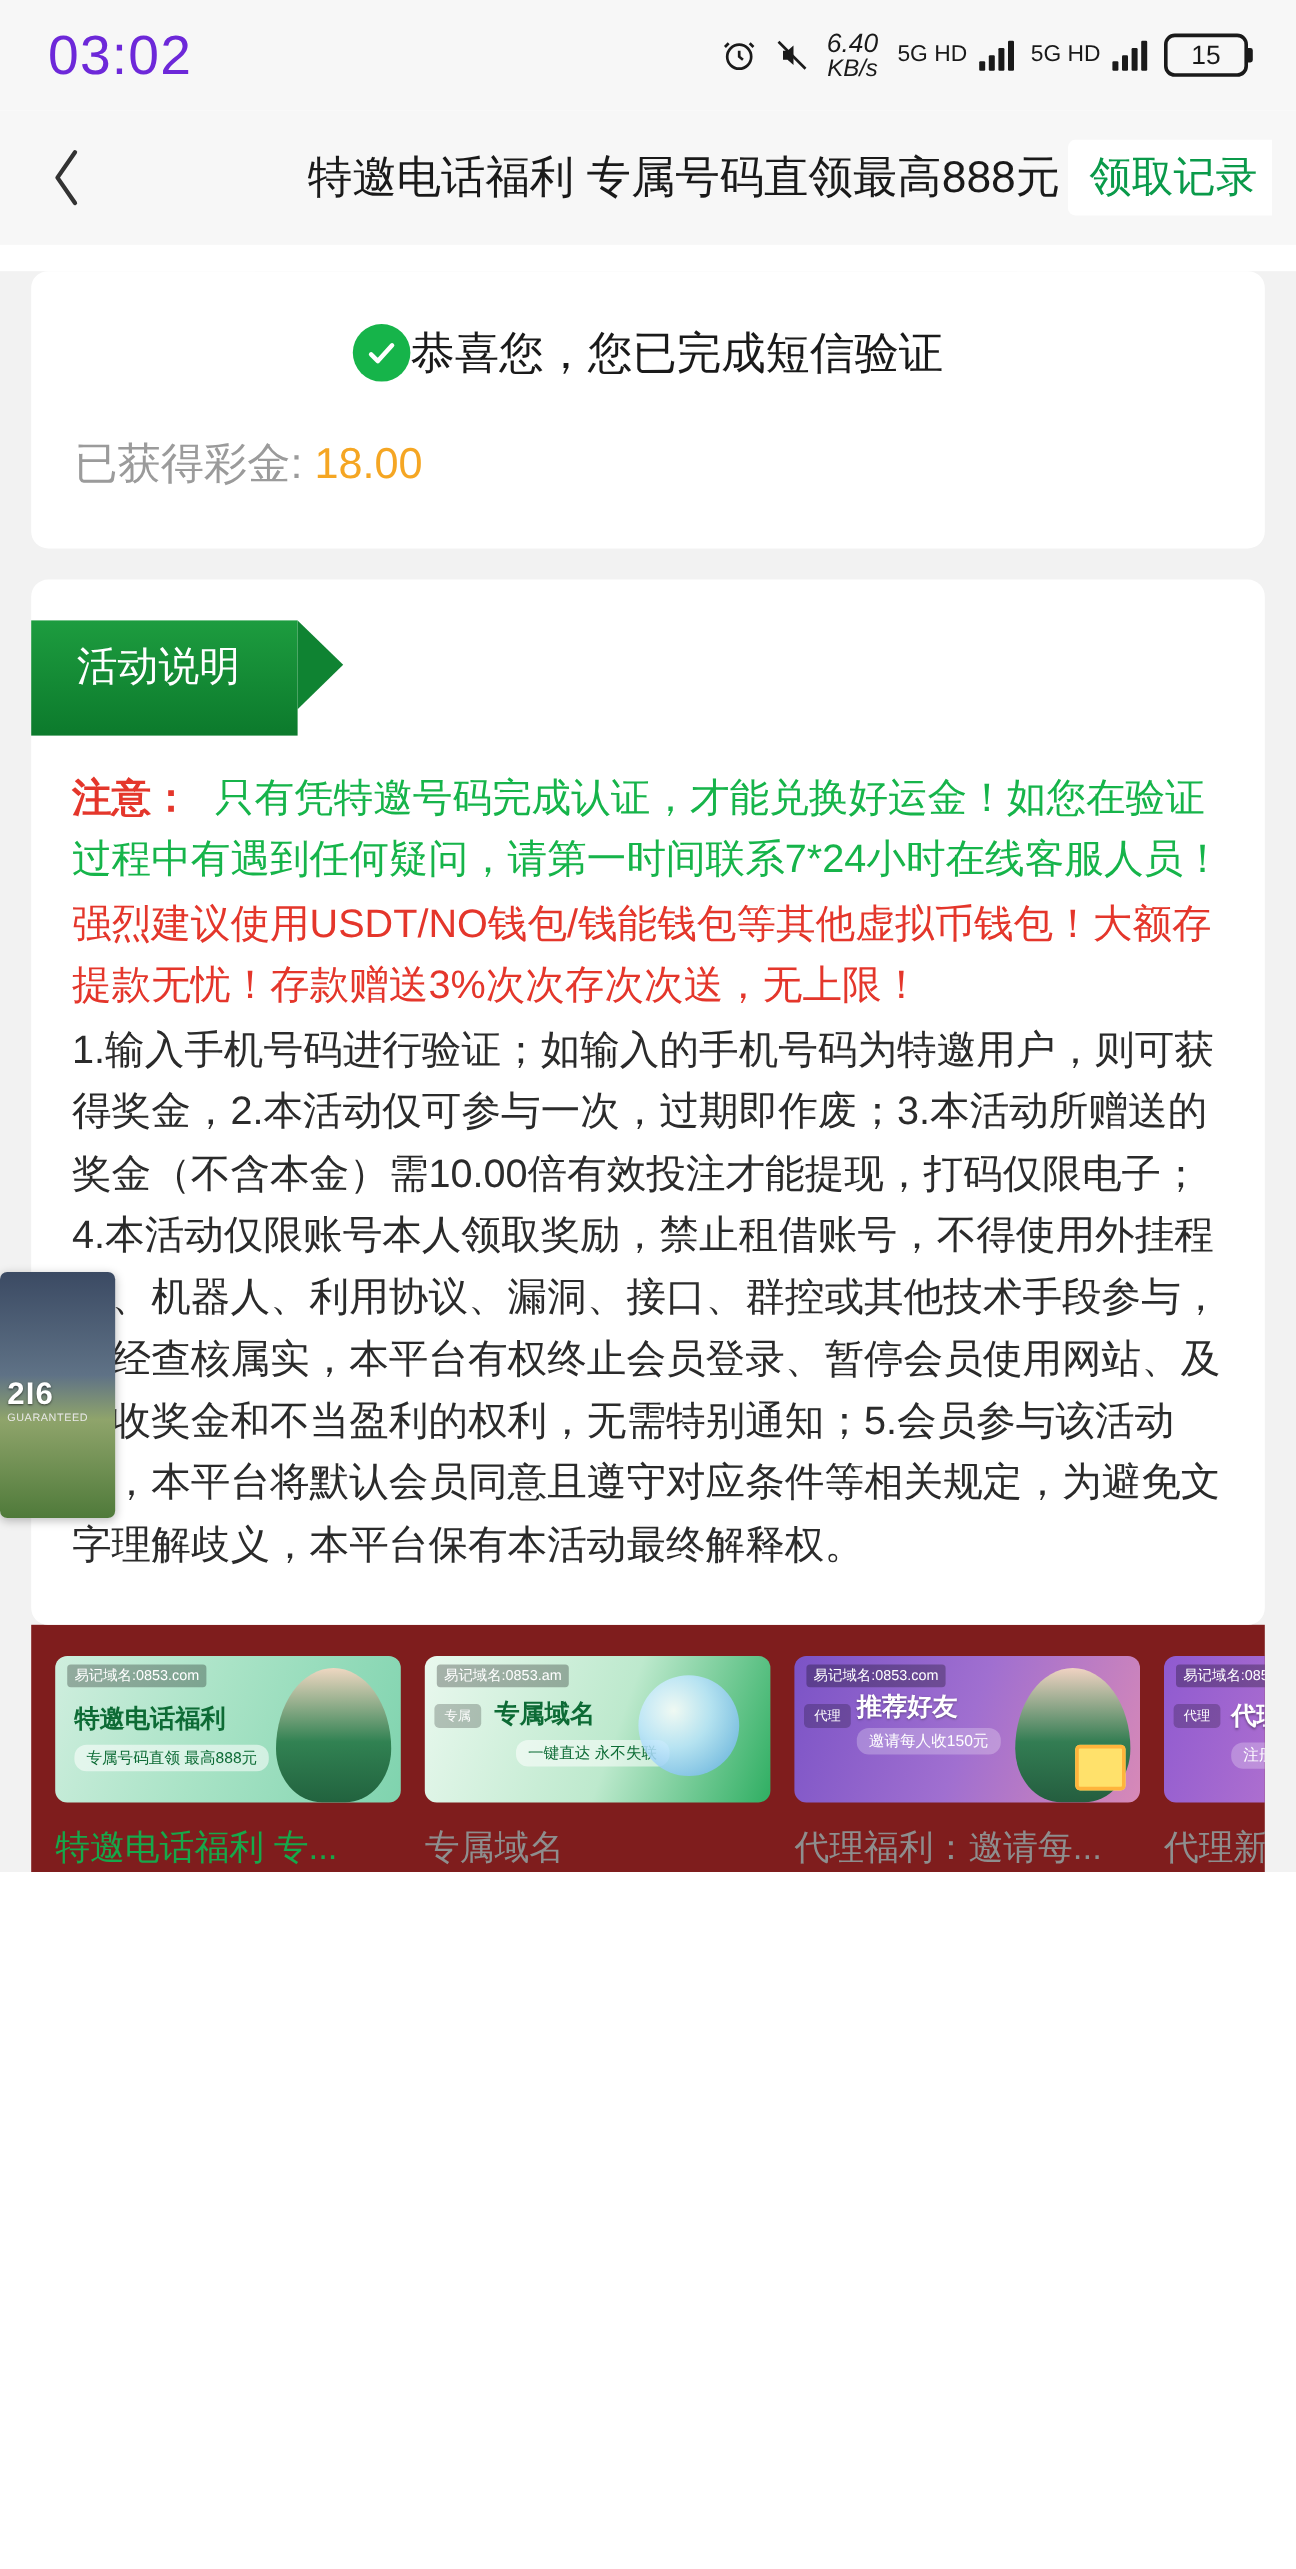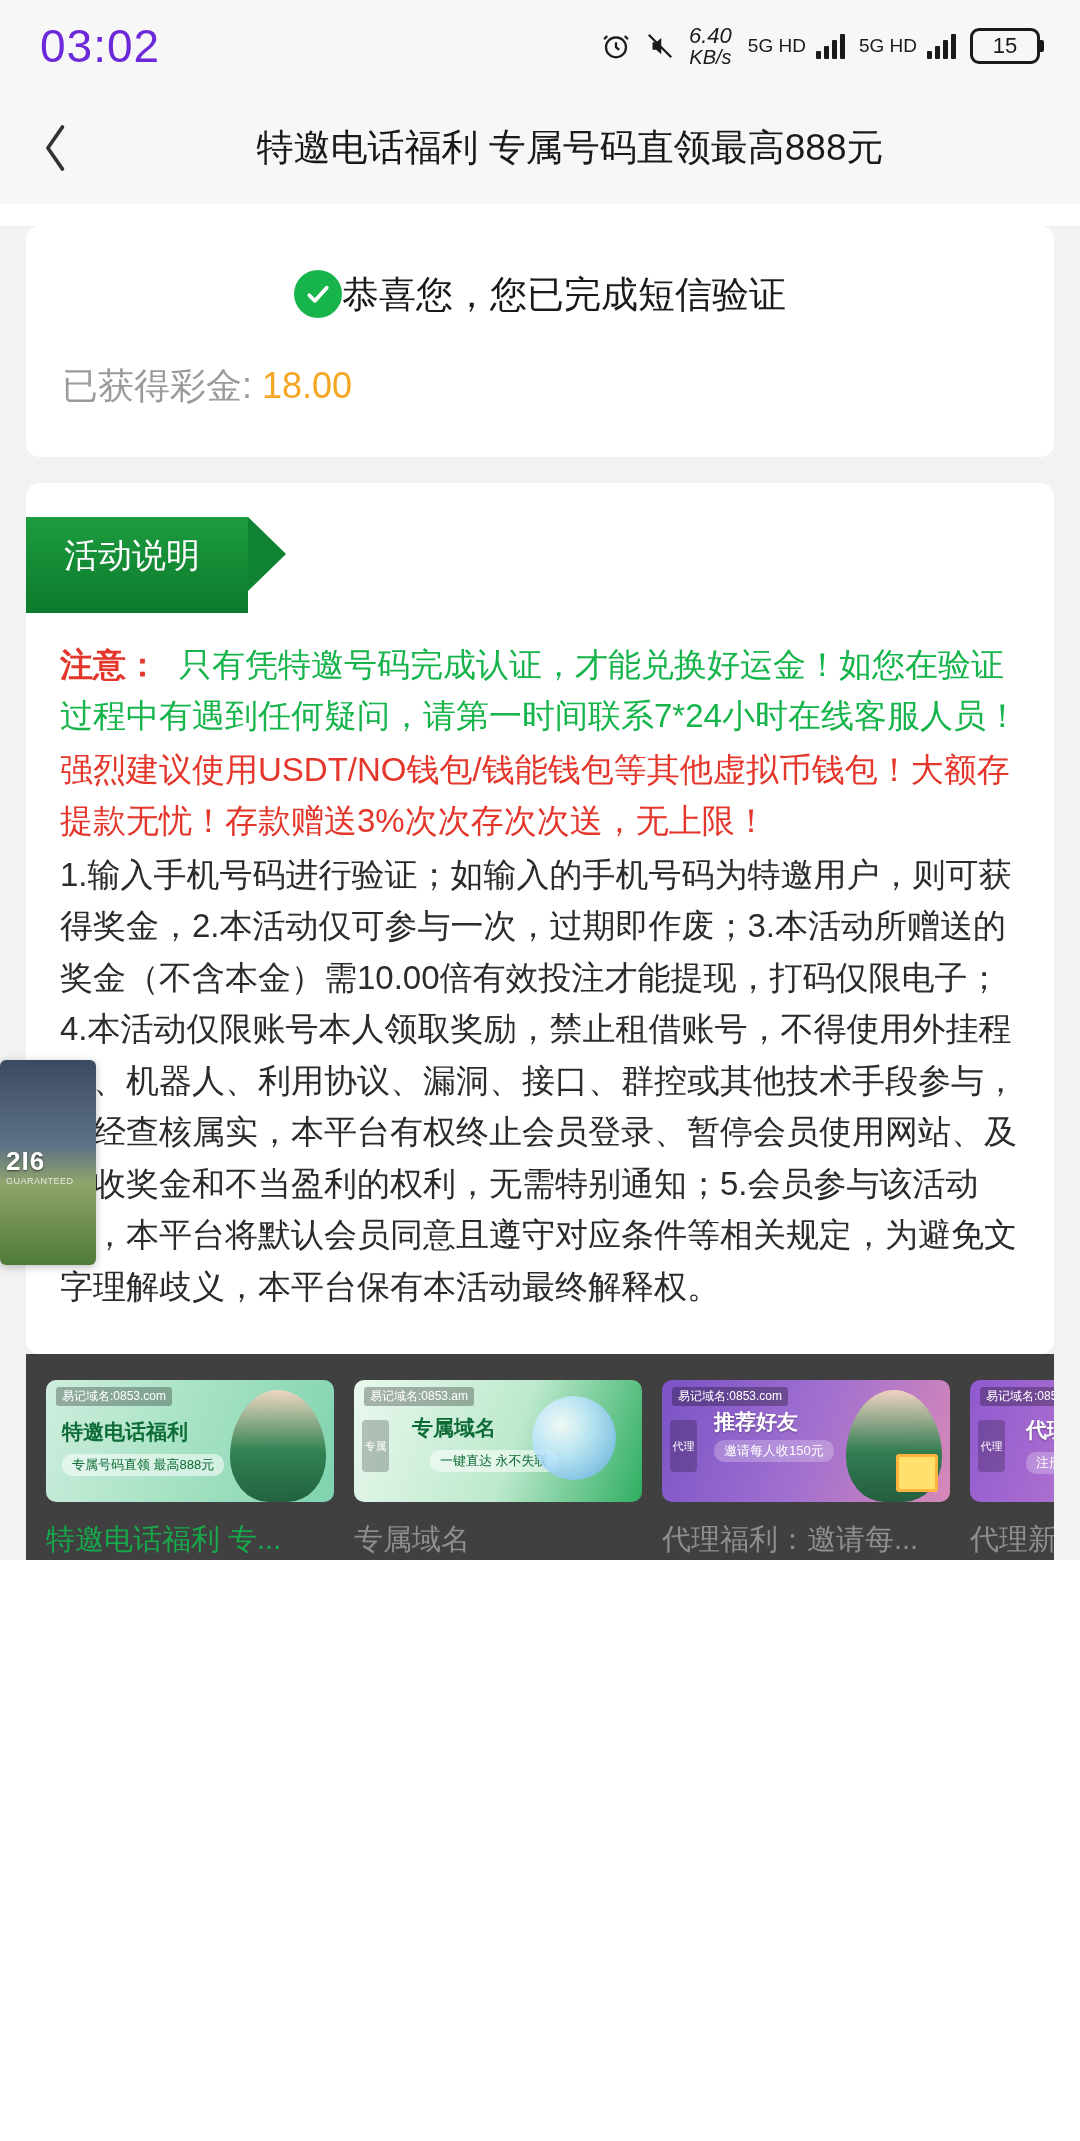--- a/index.html
+++ b/index.html
@@ -254,21 +254,21 @@
     letter-spacing: 0.5px;
   }
 
   
   .carousel {
     display: flex;
     gap: 20px;
     padding: 26px 20px 0 20px;
     box-sizing: border-box;
     overflow: hidden;
-    background: #404040;
+    background: #7f1d1d;
   }
   .promo {
     flex: 0 0 auto;
     width: 288px;
   }
   .promo.active .promo-caption { color: #16a84a; }
   .promo-img {
     width: 288px;
     height: 122px;
     border-radius: 10px;
@@ -316,27 +316,27 @@
   .promo-3 { background: linear-gradient(110deg, #7b53c6 0%, #a06fd0 50%, #d789b7 100%); }
   .promo-3 .promo-title { left: 52px; top: 28px; }
   .promo-3 .promo-sub { left: 52px; top: 60px; background: rgba(255,255,255,0.25); }
   .promo-4 { background: linear-gradient(110deg, #8f5ad0 0%, #b977cf 55%, #e09ec2 100%); }
   .promo-4 .promo-title { left: 56px; top: 36px; }
   .promo-4 .promo-sub { left: 56px; top: 72px; background: rgba(255,255,255,0.25); }
   .badge-left {
     position: absolute;
     left: 8px;
     top: 40px;
-    width: 27px;
+    width: 39px;
     font-size: 11px;
     line-height: 1.12;
     color: #ffffff;
     background: rgba(0,0,0,0.22);
     border-radius: 4px;
-    padding: 20px 2px;
+    padding: 4px 2px;
     text-align: center;
     box-sizing: border-box;
   }
   .deco-circle {
     position: absolute;
     right: 26px;
     top: 16px;
     width: 84px;
     height: 84px;
     border-radius: 50%;
@@ -415,20 +415,21 @@
 
 <div class="header">
   <div class="back-btn">
     <span>
       <svg width="34" height="52" viewBox="0 0 20 32" fill="none" stroke="#333" stroke-width="2.2" stroke-linecap="round" stroke-linejoin="round">
         <path d="M14 3L5 16l9 13"></path>
       </svg>
     </span>
   </div>
   <div class="header-title">特邀电话福利 专属号码直领最高888元</div>
+  <div class="header-action">领取记录</div>
 </div>
 
 <div class="page">
 
   <div class="card success-card">
     <div class="success-row">
       <span class="check-circle">
         <svg width="30" height="30" viewBox="0 0 24 24" fill="none" stroke="#ffffff" stroke-width="3" stroke-linecap="round" stroke-linejoin="round">
           <path d="M5 13l4.5 4.5L19 7"></path>
         </svg>

